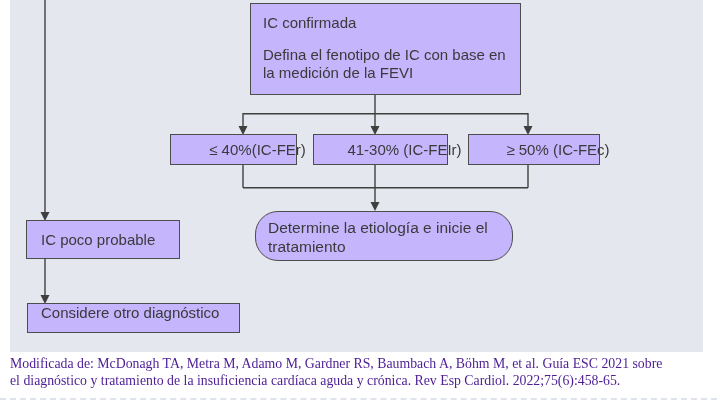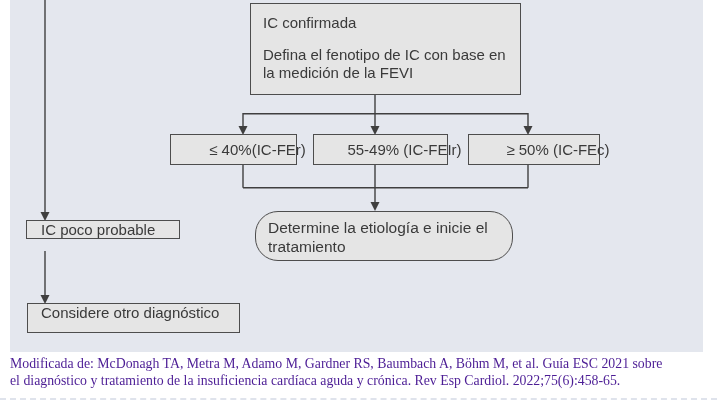--- a/index.html
+++ b/index.html
@@ -14,21 +14,21 @@
     position:absolute;
     left:10px;top:0;width:693px;height:352px;
     background:#e4e7ee;
   }
   .connectors{
     position:absolute;left:0;top:0;width:717px;height:408px;
     pointer-events:none;
   }
   .fbox{
     position:absolute;
-    background:#e5e5e5;
+    background:#c4b5fd;
     border:1.5px solid #4d4d4d;
     box-sizing:border-box;
     color:#3a3a3a;
     font-size:15px;
     line-height:18px;
   }
   .box-top{
     left:250px;top:3px;width:271px;height:92px;
     padding:10px 12px;
   }
@@ -41,21 +41,21 @@
     padding-left:48px;
   }
   .box-fevi-r{left:170px;width:127px;}
   .box-fevi-mr{left:313px;width:135px;}
   .box-fevi-p{left:468px;width:132px;}
   .box-determine{
     left:255px;top:211px;width:258px;height:50px;
     padding:6px 12px;line-height:19px;font-size:15.5px;border-radius:23px;
   }
   .box-unlikely{
-    left:26px;top:220px;width:154px;height:19px;
+    left:26px;top:220px;width:154px;height:39px;
     display:flex;align-items:center;
     padding-left:14px;
   }
   .box-consider{
     left:27px;top:303px;width:213px;height:30px;
     display:flex;
     padding-left:13px;
   }
   .citation{
     position:absolute;
@@ -101,21 +101,21 @@
 
   <div class="fbox box-top">
     <p class="p1">IC confirmada</p>
     <p class="p2">Defina el fenotipo de IC con base en la medición de la FEVI</p>
   </div>
 
   <div class="fbox box-fevi box-fevi-r">
     <span>≤ 40%(IC-FEr)</span>
   </div>
   <div class="fbox box-fevi box-fevi-mr">
-    <span>55-49% (IC-FEIr)</span>
+    <span>41-30% (IC-FEIr)</span>
   </div>
   <div class="fbox box-fevi box-fevi-p">
     <span>≥ 50% (IC-FEc)</span>
   </div>
 
   <div class="fbox box-determine">
     <span>Determine la etiología e inicie el tratamiento</span>
   </div>
 
   <div class="fbox box-unlikely">

